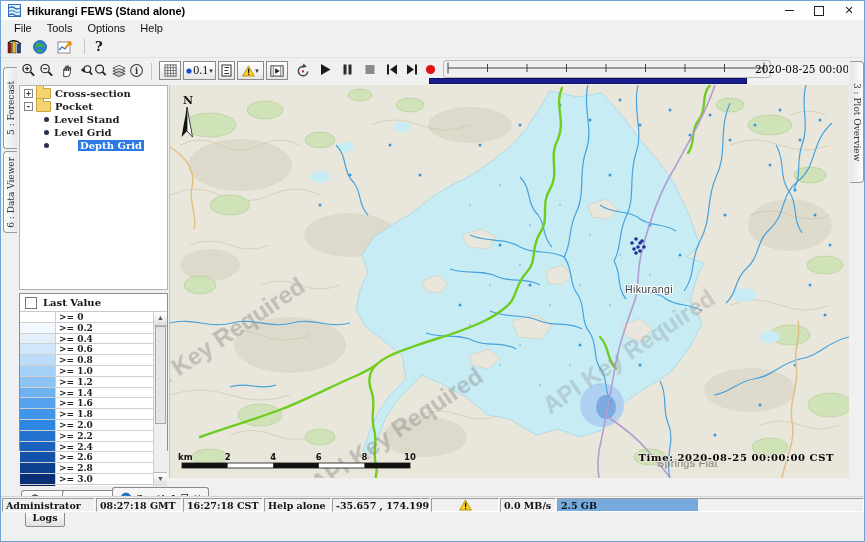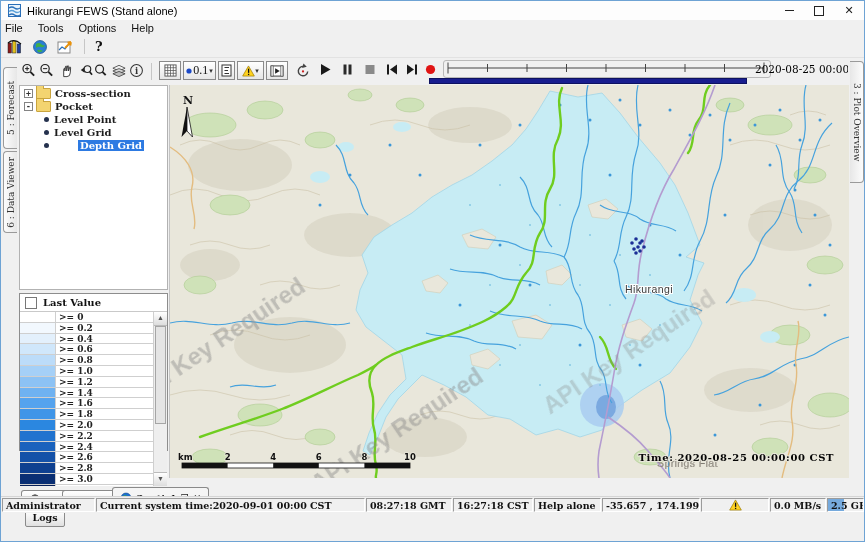--- a/index.html
+++ b/index.html
@@ -2,27 +2,27 @@
 <html><head>
 <meta charset="utf-8">
 <style>
   html,body{margin:0;padding:0;background:#9a9a9a;}
   #win{position:relative;width:865px;height:542px;background:#f0f0f0;font-family:"Liberation Sans",sans-serif;
        border:1px solid #6ea3d4;box-sizing:border-box;overflow:hidden;}
   .abs{position:absolute;}
   
   .titlebar{left:0;top:0;width:100%;height:19px;background:#fdfdfd;display:flex;align-items:center;}
   .app-icon{width:13px;height:13px;margin:0 6px 0 7px;flex:none;}
-  .title-text{font-size:11px;color:#000;}
+  .title-text{font-size:11px;color:#000;font-weight:bold;}
   .win-controls{margin-left:auto;display:flex;height:100%;}
   .win-btn{width:30px;display:flex;align-items:center;justify-content:center;color:#222;font-size:11px;}
   .min-glyph{width:9px;height:1px;background:#222;}
   .max-glyph{width:8px;height:8px;border:1px solid #222;}
   
-  .menubar{left:0;top:19px;width:100%;height:16px;display:flex;align-items:center;padding-left:4px;box-sizing:border-box;}
+  .menubar{left:0;top:19px;width:100%;height:16px;display:flex;align-items:center;padding-left:13px;box-sizing:border-box;}
   .menu-item{font-size:11px;color:#111;margin-right:15px;}
   
   .toolbar-main{left:0;top:35px;width:100%;height:22px;display:flex;align-items:center;padding-left:6px;box-sizing:border-box;border-bottom:1px solid #e2e2e2;}
   .tb-icon{width:16px;height:16px;margin-right:9px;flex:none;}
   .tb-sep{width:1px;height:15px;background:#c6c6c6;margin:0 10px 0 2px;}
   .help-q{font-size:13px;font-weight:bold;color:#111;font-family:"DejaVu Serif",serif;}
   
   .toolbar-map{left:18px;top:57px;width:829px;height:27px;}
   .mt{position:absolute;top:4px;}
   .mt-btn{border:1px solid #8a8a8a;background:linear-gradient(#ffffff,#e6e6e6);height:19px;box-sizing:border-box;
@@ -274,21 +274,21 @@
         <span class="folder"></span>
         <span>Cross-section</span>
       </div>
       <div class="tree-row">
         <span class="expander">-</span>
         <span class="folder"></span>
         <span>Pocket</span>
       </div>
       <div class="tree-row leaf">
         <span class="bullet"></span>
-        <span>Level Point</span>
+        <span>Level Stand</span>
       </div>
       <div class="tree-row leaf">
         <span class="bullet"></span>
         <span>Level Grid</span>
       </div>
       <div class="tree-row leaf">
         <span class="bullet"></span>
         <span class="sel">Depth Grid</span>
       </div>
     </div>
@@ -629,23 +629,20 @@
   </div>
 
   <div class="abs logs-row">
     <div class="logs-btn">Logs</div>
   </div>
 
   <div class="abs statusbar">
     <div class="seg s0">
         <span>Administrator</span>
       </div>
-    <div class="seg s1">
-        <span>Current system time:2020-09-01 00:00 CST</span>
-      </div>
     <div class="seg s2">
         <span>08:27:18 GMT</span>
       </div>
     <div class="seg s3">
         <span>16:27:18 CST</span>
       </div>
     <div class="seg s4">
         <span>Help alone</span>
       </div>
     <div class="seg s5">

